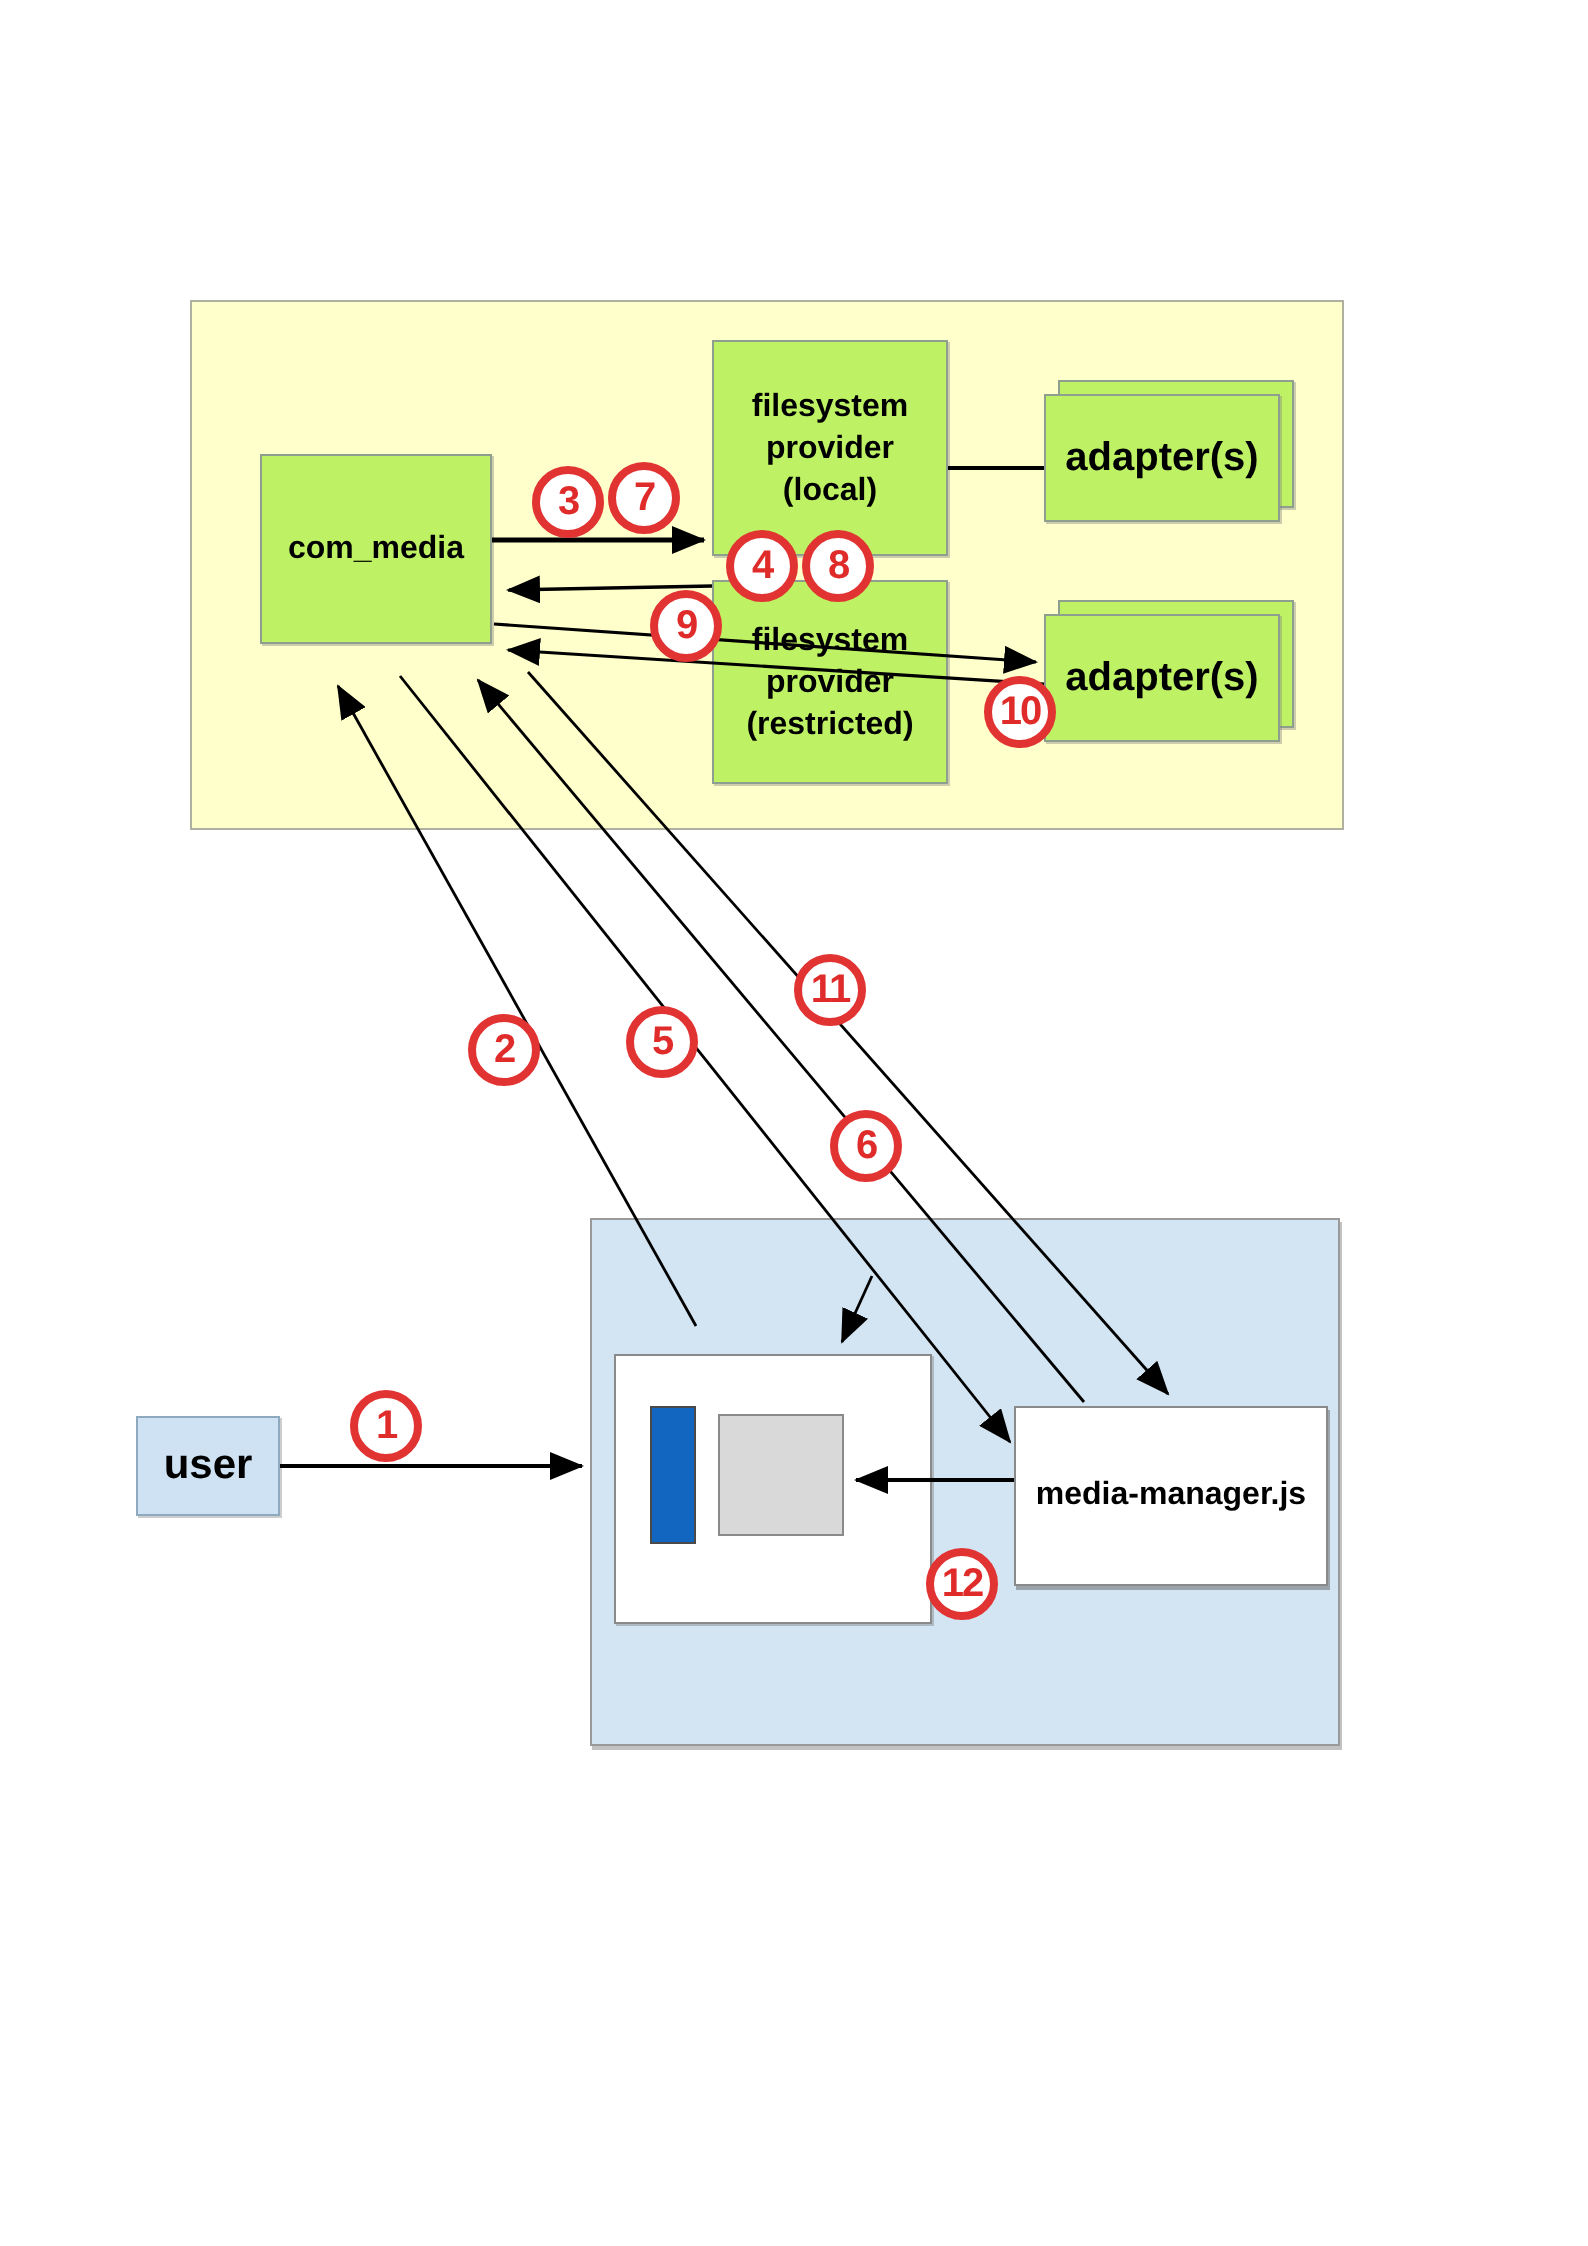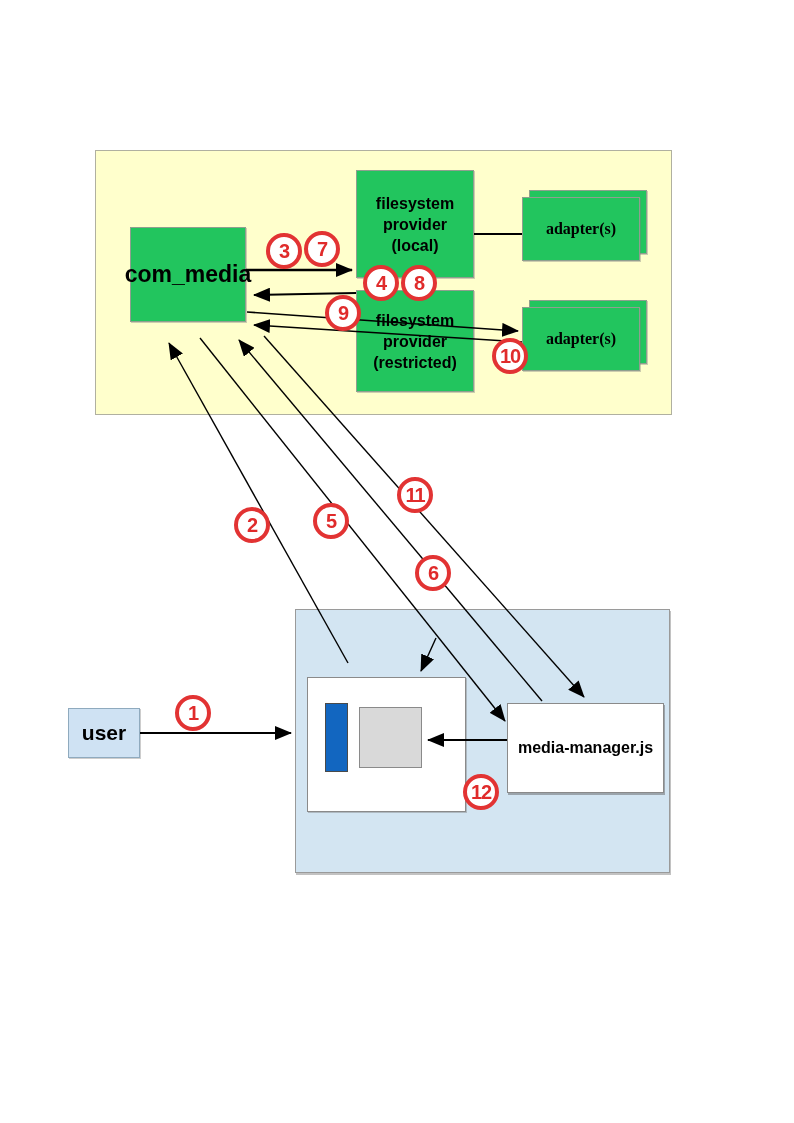--- a/index.html
+++ b/index.html
@@ -15,29 +15,29 @@
     background:#ffffcc; border:1px solid #b0b0a0;
   }
   .frontend-area {
     left:295px; top:609px; width:375px; height:264px;
     background:#d3e5f2; border:1px solid #9a9a9a;
     box-shadow:1px 2px 0 rgba(120,120,120,0.45);
   }
 
   
   .comp {
-    background:#22c55e; border:1px solid #8f9f8f;
+    background:#bef264; border:1px solid #8f9f8f;
     display:flex; align-items:center; justify-content:center; text-align:center;
     font-weight:bold; color:#000;
     box-shadow:1px 1px 0 rgba(130,130,130,0.4);
   }
-  .com-media   { left:130px; top:227px; width:116px; height:95px; font-size:23px; }
+  .com-media   { left:130px; top:227px; width:116px; height:95px; font-size:16px; }
   .prov-local  { left:356px; top:170px; width:118px; height:108px; font-size:16px; line-height:21px; white-space:pre-line; }
   .prov-restr  { left:356px; top:290px; width:118px; height:102px; font-size:16px; line-height:21px; white-space:pre-line; }
-  .adapters    { width:118px; height:64px; font-size:16px;font-family:Liberation Serif, serif; }
+  .adapters    { width:118px; height:64px; font-size:20px; }
   .ad1-back  { left:529px; top:190px; }
   .ad1-front { left:522px; top:197px; }
   .ad2-back  { left:529px; top:300px; }
   .ad2-front { left:522px; top:307px; }
 
   .user-box {
     left:68px; top:708px; width:72px; height:50px;
     background:#cfe2f3; border:1px solid #8faabe;
     display:flex; align-items:center; justify-content:center;
     font-weight:bold; font-size:21px; color:#000;

